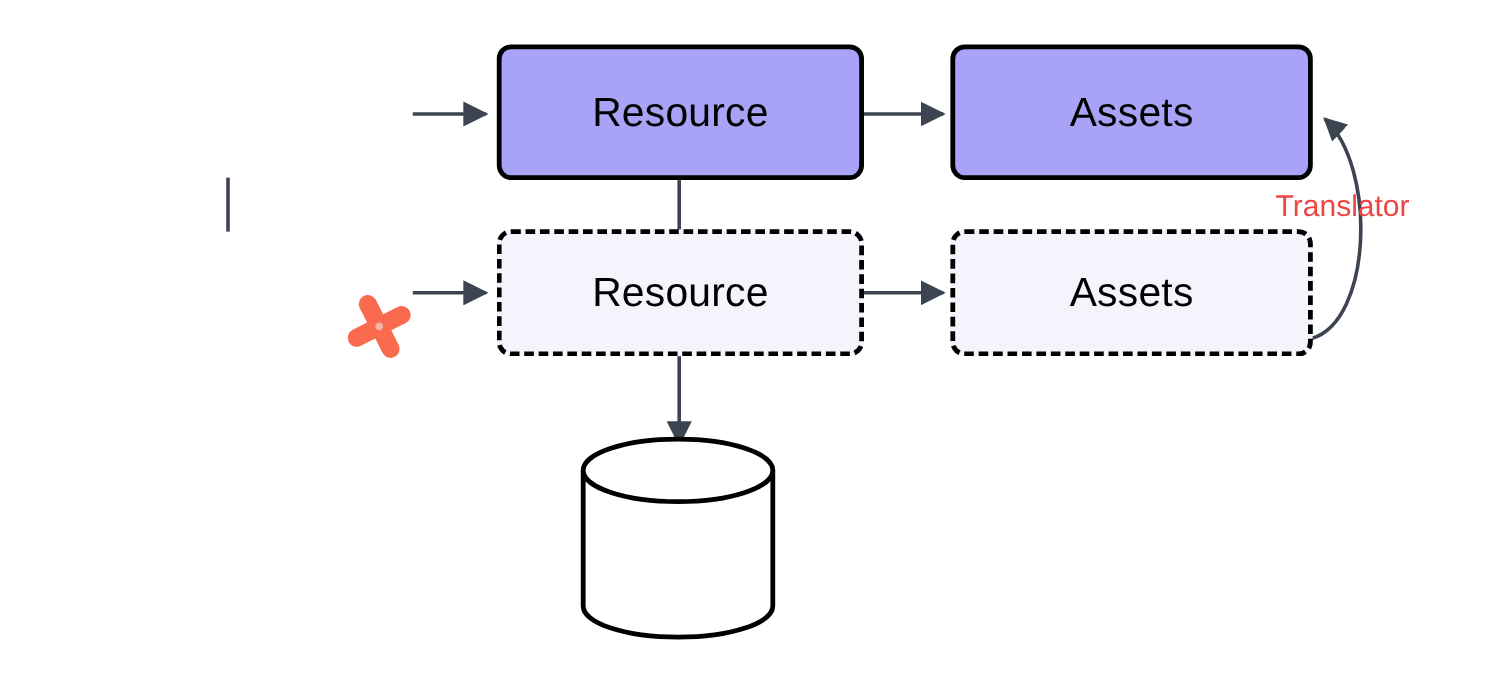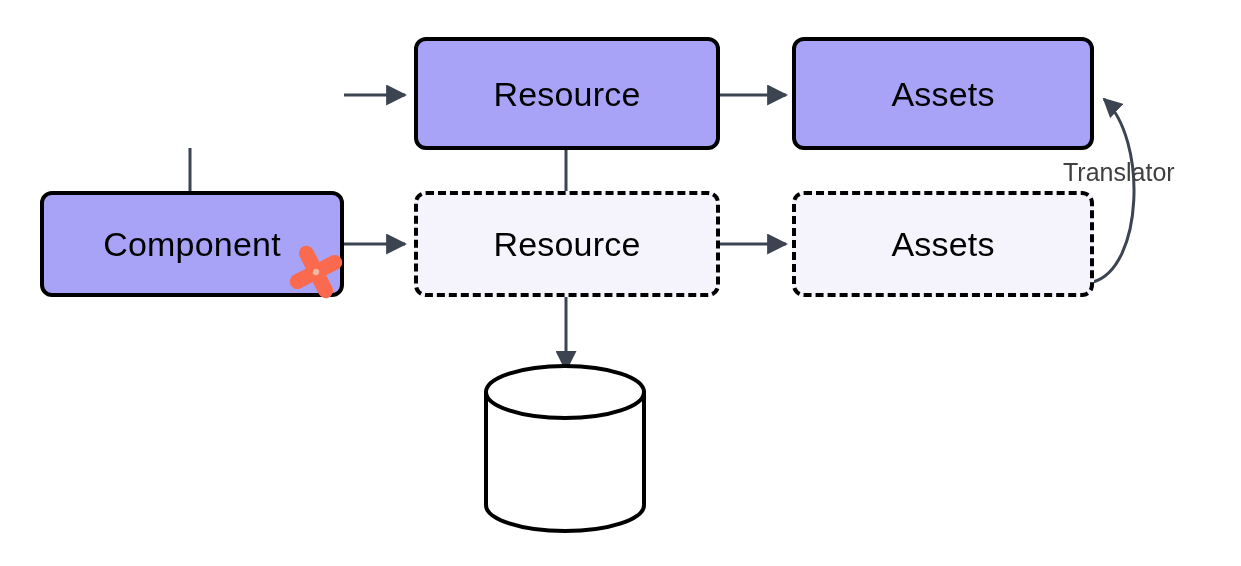--- a/index.html
+++ b/index.html
@@ -49,21 +49,21 @@
     top: 0;
     width: 1241px;
     height: 566px;
     overflow: visible;
   }
   .edge-label {
     position: absolute;
     font-family: "Liberation Sans", sans-serif;
     font-size: 25px;
     line-height: 1;
-    color: #404040;
+    color: #ef4444;
     white-space: nowrap;
   }
 </style>
 </head>
 <body>
 
 <div id="canvas">
 
   <svg class="svg-layer" viewBox="0 0 1241 566" width="1241" height="566" xmlns="http://www.w3.org/2000/svg">
     <defs>
@@ -115,23 +115,20 @@
 
 
   <div class="node solid" style="left:414px; top:37px; width:306px; height:113px;">
     <span class="node-label">Resource</span>
   </div>
 
   <div class="node solid" style="left:792px; top:37px; width:302px; height:113px;">
     <span class="node-label">Assets</span>
   </div>
 
-  <div class="node solid" style="left:40px; top:191px; width:304px; height:106px;">
-    <span class="node-label">Component</span>
-  </div>
 
   <div class="node dashed" style="left:414px; top:191px; width:306px; height:106px;">
     <span class="node-label">Resource</span>
   </div>
 
   <div class="node dashed" style="left:792px; top:191px; width:302px; height:106px;">
     <span class="node-label">Assets</span>
   </div>
 
   <svg class="svg-layer" style="left:0; top:0;" viewBox="0 0 1241 566" width="1241" height="566" xmlns="http://www.w3.org/2000/svg">

